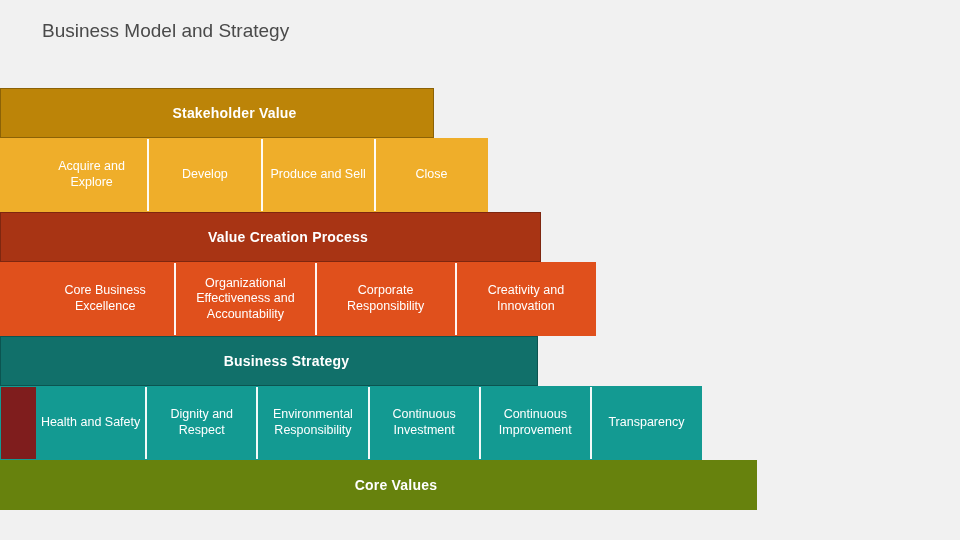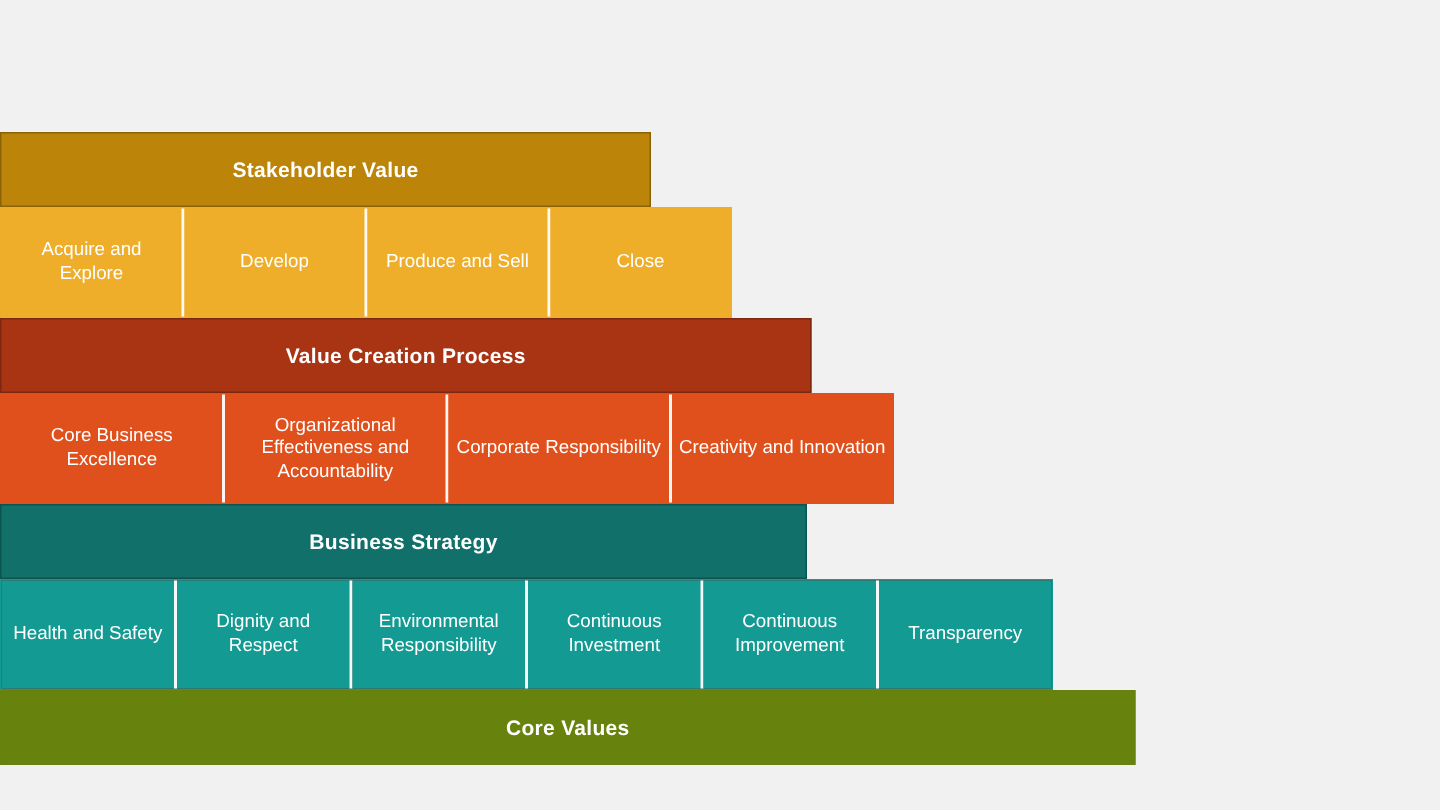--- a/index.html
+++ b/index.html
@@ -50,20 +50,21 @@
   #pyramid {
     position: absolute;
     left: 0;
     top: 88px;
     width: 960px;
   }
 
   .tier {
     position: absolute;
     left: 0;
+    padding-left: 35px;
   }
 
   
   .band {
     position: absolute;
     left: 0;
     box-sizing: border-box;
     display: flex;
     align-items: center;
     justify-content: center;
@@ -156,20 +157,21 @@
     background: #67820d;
     border: 1px solid #67820d;
   }
 </style>
 </head>
 <body>
 
 <div id="slide">
 
   <div id="header">
+    <div id="page-subtitle">Business Model and Strategy</div>
   </div>
 
   <div id="pyramid">
 
     <div class="band tier" id="tier1-band">Stakeholder Value</div>
     <div class="cells tier" id="tier1-cells">
       <div class="cell">Acquire and Explore</div>
       <div class="cell">Develop</div>
       <div class="cell">Produce and Sell</div>
       <div class="cell">Close</div>

